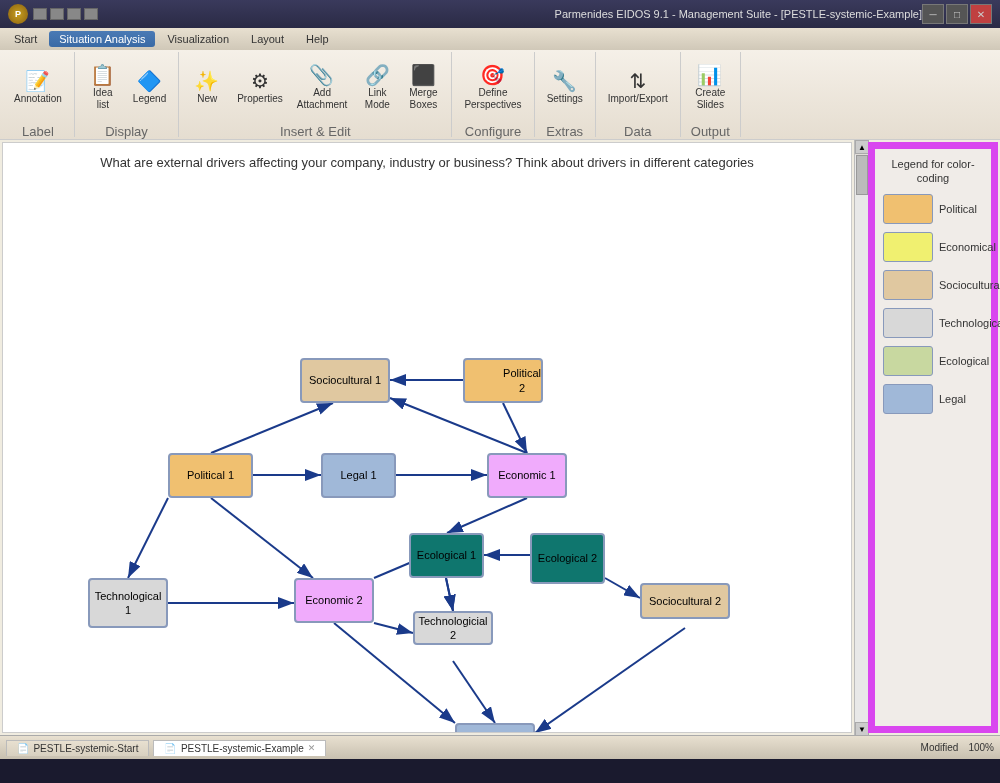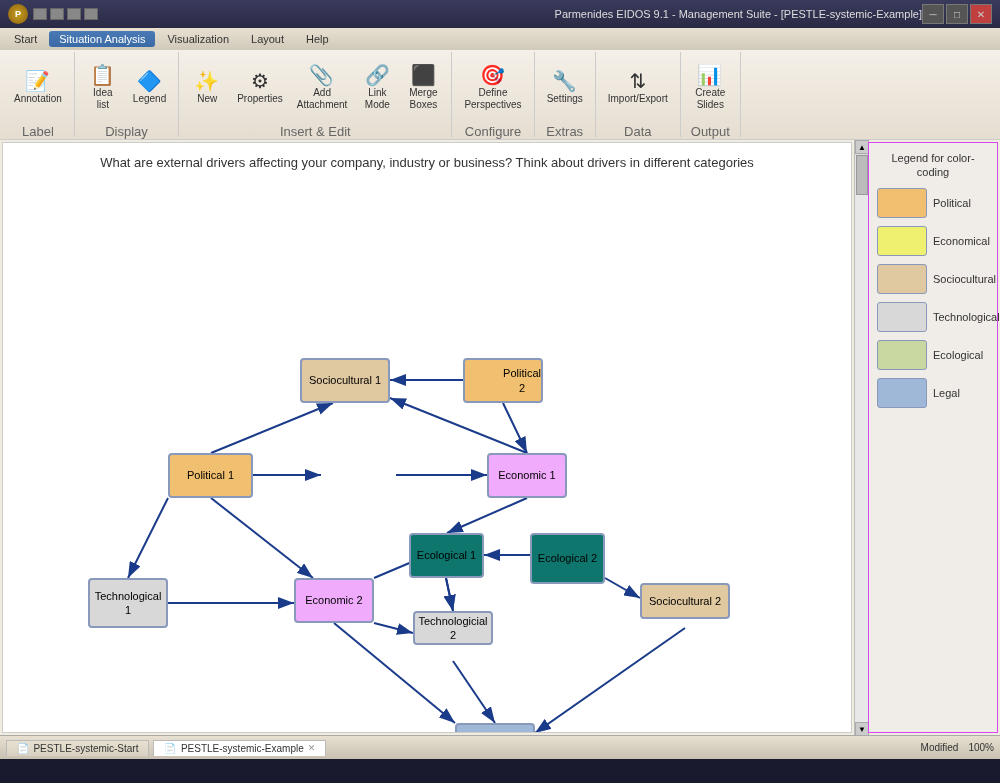--- a/index.html
+++ b/index.html
@@ -140,21 +140,21 @@
       top: 0; left: 0;
       width: 100%;
       height: 100%;
       pointer-events: none;
     }
 
     
     #legend {
       width: 130px;
       background: #f0ece8;
-      border: 1px solid #d946ef;
+      border: 7px solid #d946ef;
       margin: 2px 2px 2px 0;
       padding: 8px;
     }
     .legend-title {
       font-size: 11px;
       color: #333;
       text-align: center;
       margin-bottom: 8px;
       line-height: 1.3;
     }
@@ -362,20 +362,21 @@
       <line x1="682" y1="485" x2="532" y2="590" stroke="#1a3a8a" stroke-width="2" marker-end="url(#arrowhead)"></line>
 
       <line x1="602" y1="435" x2="637" y2="455" stroke="#1a3a8a" stroke-width="2" marker-end="url(#arrowhead)"></line>
 
       <line x1="371" y1="435" x2="430" y2="410" stroke="#1a3a8a" stroke-width="2" marker-end="url(#arrowhead)"></line>
     </svg>
 
   <div class="node node-sociocultural" style="left: 297px; top: 215px; width: 90px; height: 45px;">Sociocultural 1</div>
       <div class="node node-political" style="left: 460px; top: 215px; width: 80px; height: 45px; padding-left: 42px;">Political 2</div>
       <div class="node node-political" style="left: 165px; top: 310px; width: 85px; height: 45px;">Political 1</div>
+      <div class="node node-legal" style="left: 318px; top: 310px; width: 75px; height: 45px;">Legal 1</div>
       <div class="node node-economical" style="left: 484px; top: 310px; width: 80px; height: 45px;">Economic 1</div>
       <div class="node node-ecological" style="left: 406px; top: 390px; width: 75px; height: 45px;">Ecological 1</div>
       <div class="node node-ecological" style="left: 527px; top: 390px; width: 75px; height: 51px;">Ecological 2</div>
       <div class="node node-technological" style="left: 85px; top: 435px; width: 80px; height: 50px;">Technological 1</div>
       <div class="node node-economical" style="left: 291px; top: 435px; width: 80px; height: 45px;">Economic 2</div>
       <div class="node node-sociocultural" style="left: 637px; top: 440px; width: 90px; height: 36px;">Sociocultural 2</div>
       <div class="node node-technological" style="left: 410px; top: 468px; width: 80px; height: 34px;">Technologicial 2</div>
       <div class="node node-legal" style="left: 452px; top: 580px; width: 80px; height: 45px;">Legal 2</div>
     </div>
   <div style="width:14px;background:#e0dcd8;border-left:1px solid #bbb;">

